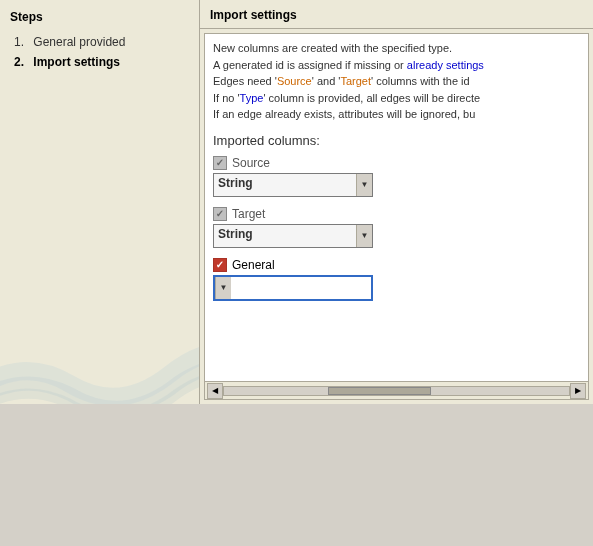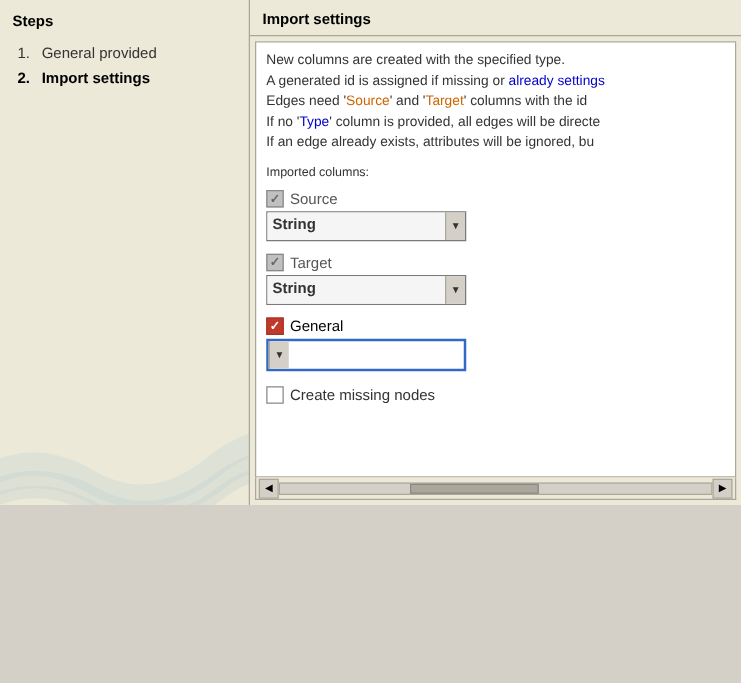--- a/index.html
+++ b/index.html
@@ -114,21 +114,21 @@
     }
 
     .info-text .highlight-blue {
       color: #0000cc;
     }
     .info-text .highlight-orange {
       color: #cc6600;
     }
 
     .imported-columns-label {
-      font-size: 10px;
+      font-size: 13px;
       color: #333;
       margin-bottom: 8px;
     }
 
     
     .column-row {
       display: flex;
       flex-direction: column;
       margin-bottom: 6px;
     }
@@ -363,24 +363,20 @@
             <div class="checkbox-icon checked-red"></div>
             <span class="column-name enabled">General</span>
           </div>
           <div class="dropdown-row">
             <div class="dropdown-wrapper active">
               <div class="dropdown-arrow"></div>
             </div>
           </div>
         </div>
 
-        <div class="create-missing-row">
-          <div class="checkbox-empty"></div>
-          <span class="create-missing-label">Create missing nodes</span>
-        </div>
 
       </div>
 
       <div class="bottom-scrollbar-area">
         <div class="scroll-left-btn">◀</div>
         <div class="scrollbar-track">
           <div class="scrollbar-thumb"></div>
         </div>
         <div class="scroll-right-btn">▶</div>
       </div>

